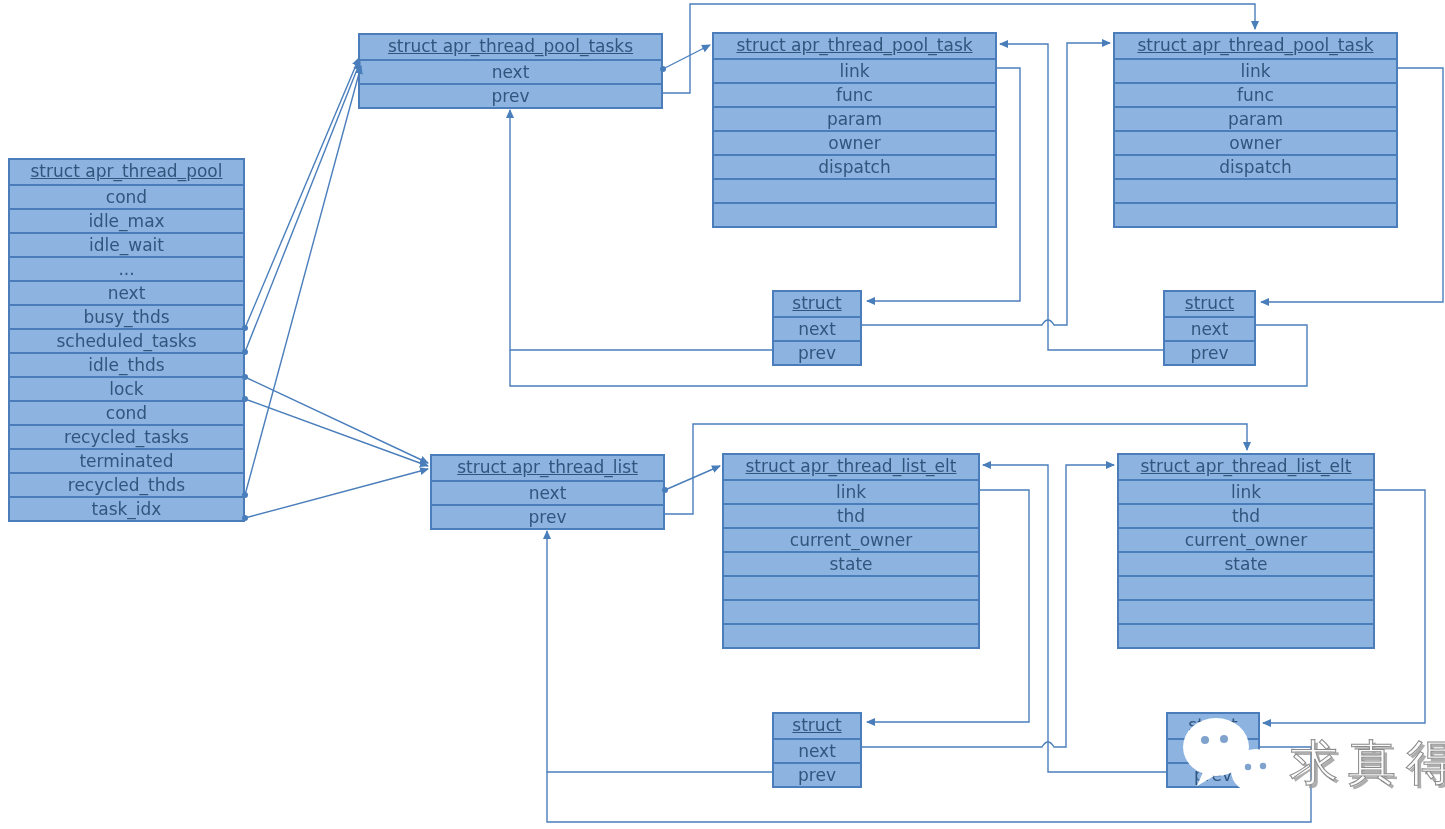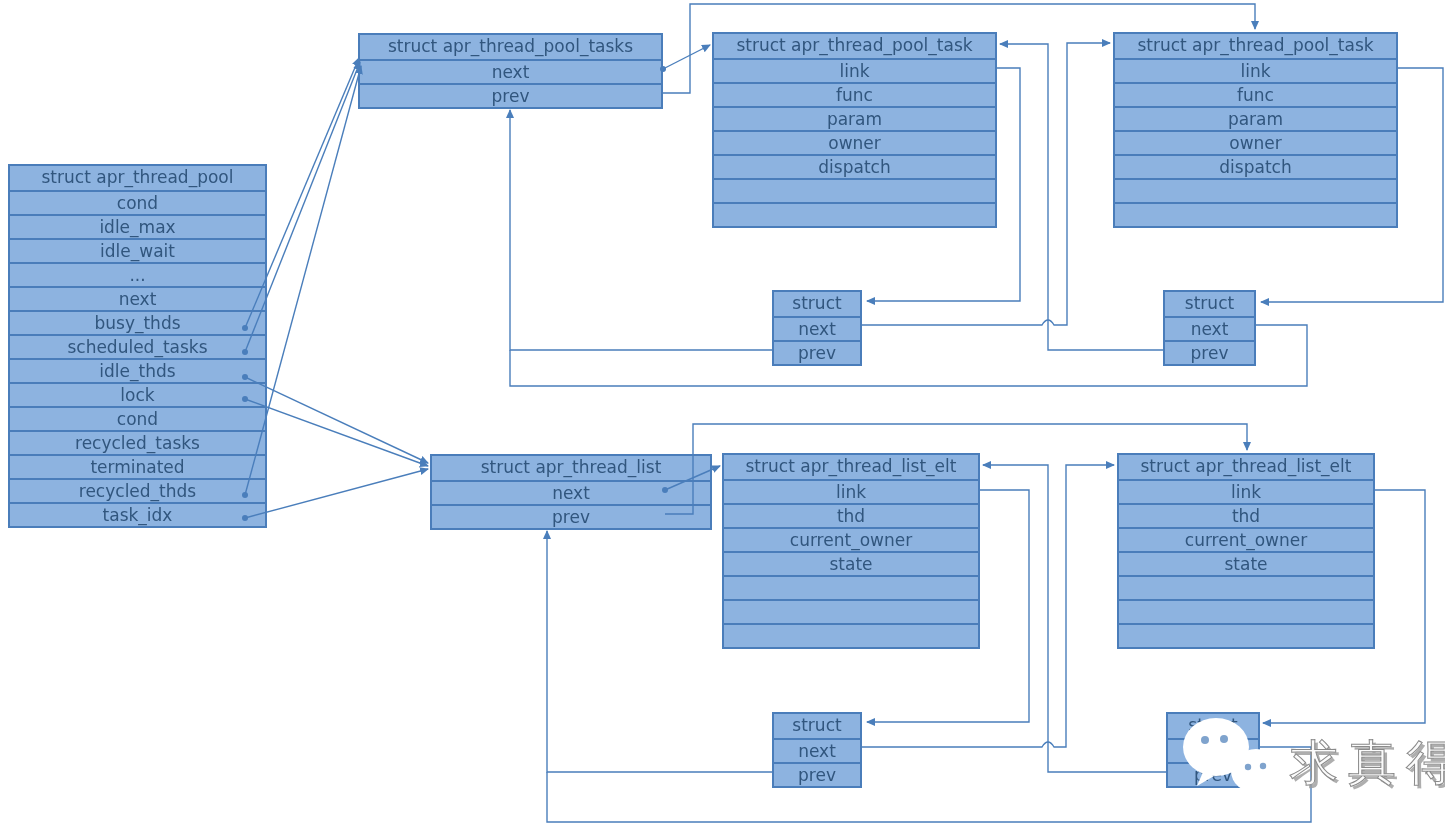--- a/index.html
+++ b/index.html
@@ -14,27 +14,27 @@
     box-sizing:border-box;
   }
   .srow{
     height:24px;line-height:22px;box-sizing:border-box;
     text-align:center;
     font-size:17px;color:#31567e;
     border-top:2px solid #4a7dba;
     white-space:nowrap;overflow:hidden;
   }
   .srow:first-child{border-top:none;}
-  .srow.hdr{letter-spacing:0px;}
+  .srow.hdr{letter-spacing:0px;text-decoration:underline;}
   
-  #box-pool        {left:8px;   top:164px; width:259px;}
+  #box-pool        {left:8px;   top:158px; width:237px;}
   #box-pool-tasks  {left:358px; top:33px;  width:305px;}
   #box-task-1      {left:712px; top:32px;  width:285px;}
   #box-task-2      {left:1113px;top:32px;  width:285px;}
-  #box-thread-list {left:430px; top:454px; width:282px;}
+  #box-thread-list {left:430px; top:454px; width:235px;}
   #box-elt-1       {left:722px; top:453px; width:258px;}
   #box-elt-2       {left:1117px;top:453px; width:258px;}
   #box-link-top-1  {left:772px; top:290px; width:90px;}
   #box-link-top-2  {left:1163px;top:290px; width:93px;}
   #box-link-bot-1  {left:772px; top:712px; width:90px;}
   #box-link-bot-2  {left:1166px;top:712px; width:94px;}
   #connector-layer{
     position:absolute;left:0;top:0;width:1445px;height:829px;
     pointer-events:none;
   }

